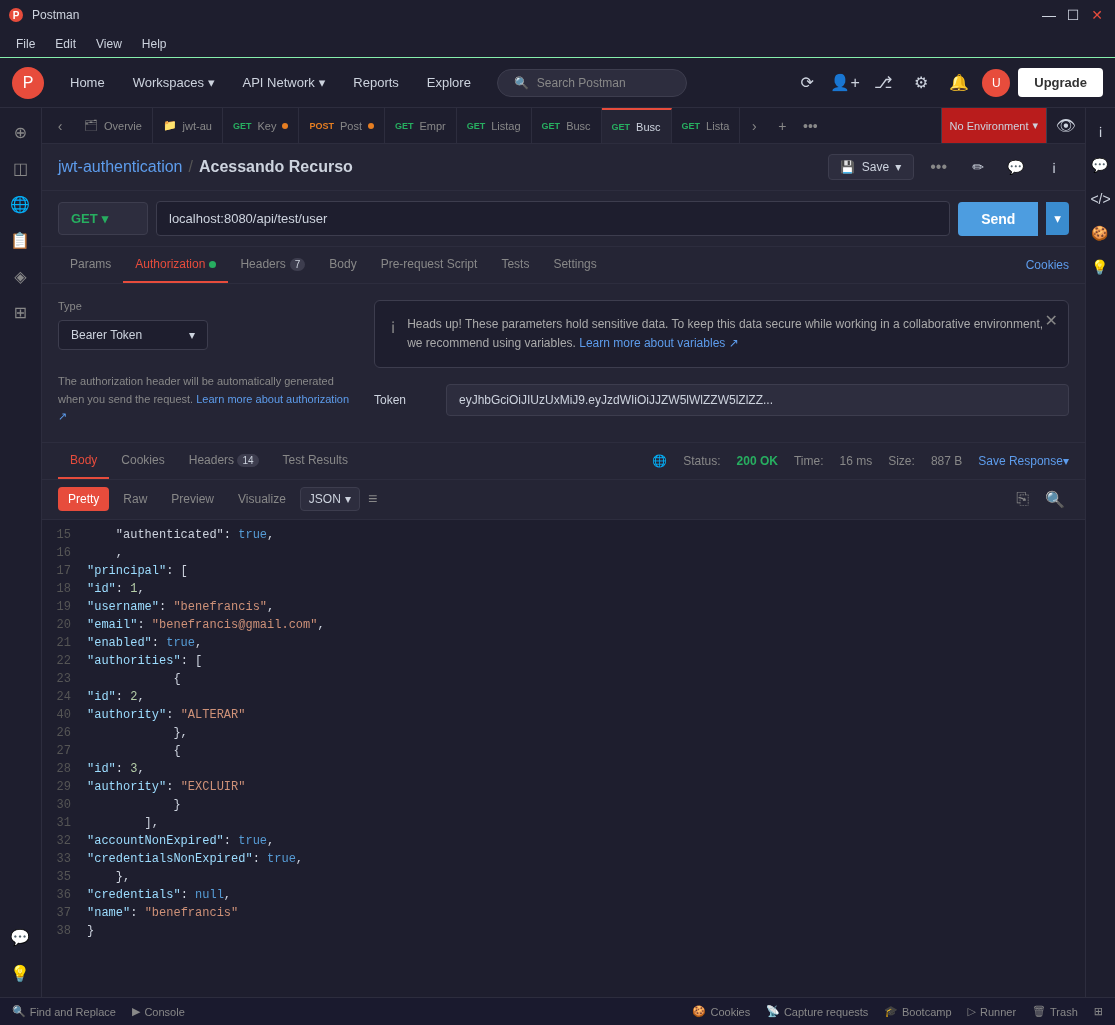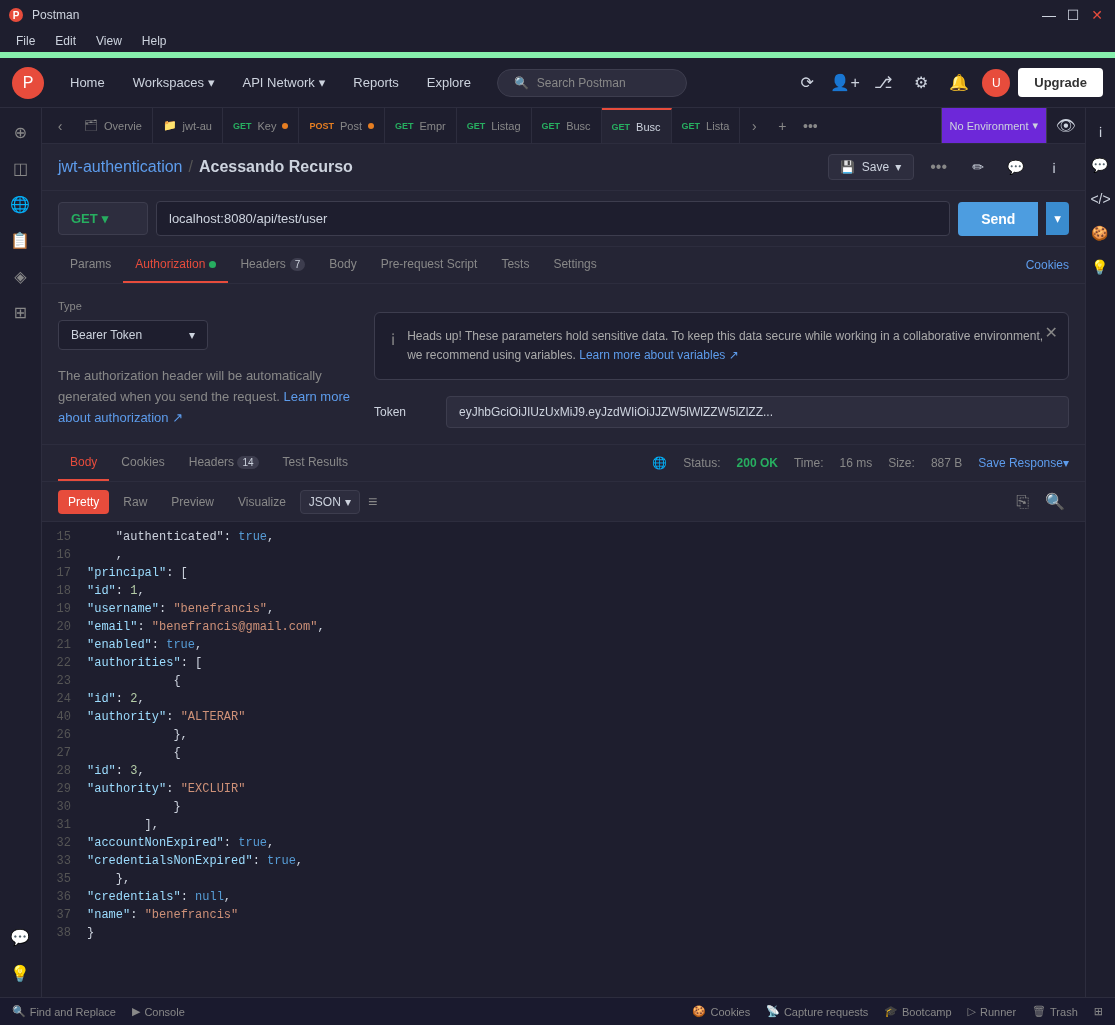--- a/index.html
+++ b/index.html
@@ -6,21 +6,21 @@
     body { font-family: 'Segoe UI', Arial, sans-serif; font-size: 12px; background: #1a1a2e; color: #cdd3de; overflow: hidden; width: 1115px; height: 1025px; display: flex; flex-direction: column; }
     
     
     .title-bar { background: #1e1e2e; height: 30px; display: flex; align-items: center; justify-content: space-between; padding: 0 8px; flex-shrink: 0; }
     .title-bar-left { display: flex; align-items: center; gap: 8px; color: #cdd3de; font-size: 12px; }
     .title-bar-logo { width: 16px; height: 16px; }
     .title-bar-controls { display: flex; gap: 4px; }
     .title-btn { width: 20px; height: 20px; background: none; border: none; color: #cdd3de; cursor: pointer; font-size: 14px; display: flex; align-items: center; justify-content: center; }
 
     
-    .menu-bar { background: #1e1e2e; height: 28px; display: flex; align-items: center; padding: 0 8px; gap: 4px; flex-shrink: 0; border-bottom: 6px solid #86efac; }
+    .menu-bar { background: #1e1e2e; height: 28px; display: flex; align-items: center; padding: 0 8px; gap: 4px; flex-shrink: 0; border-bottom: 1px solid #86efac; }
     .menu-item { color: #cdd3de; font-size: 12px; padding: 3px 8px; cursor: pointer; border-radius: 3px; }
 
     
     .nav-bar { background: #1e1e2e; height: 50px; display: flex; align-items: center; padding: 0 12px; gap: 16px; flex-shrink: 0; border-bottom: 1px solid #2d2d3e; }
     .nav-logo { width: 32px; height: 32px; background: #e74c3c; border-radius: 50%; display: flex; align-items: center; justify-content: center; color: white; font-size: 16px; flex-shrink: 0; }
     .nav-links { display: flex; align-items: center; gap: 8px; }
     .nav-link { color: #cdd3de; font-size: 13px; padding: 6px 10px; cursor: pointer; border-radius: 4px; }
     .nav-link.with-arrow { display: flex; align-items: center; gap: 4px; }
     .search-bar { background: #2d2d3e; border: 1px solid #3d3d4e; border-radius: 20px; padding: 6px 16px; display: flex; align-items: center; gap: 8px; width: 190px; cursor: pointer; color: #888; font-size: 12px; }
     .nav-right { margin-left: auto; display: flex; align-items: center; gap: 8px; }
@@ -38,21 +38,21 @@
     
     .tab-area { display: flex; flex-direction: column; flex: 1; overflow: hidden; }
     .tab-bar { background: #1e1e2e; height: 36px; display: flex; align-items: center; border-bottom: 1px solid #2d2d3e; padding: 0 4px; overflow: hidden; flex-shrink: 0; }
     .tab-item { height: 36px; padding: 0 10px; display: flex; align-items: center; gap: 6px; cursor: pointer; font-size: 11px; color: #888; white-space: nowrap; border-right: 1px solid #2d2d3e; position: relative; flex-shrink: 0; max-width: 120px; }
     .tab-item.active { background: #252535; color: #cdd3de; border-top: 2px solid #e74c3c; }
     .tab-item .method-badge { font-size: 9px; font-weight: 700; }
     .method-get { color: #27ae60; }
     .method-post { color: #e67e22; }
     .tab-nav-btn { width: 28px; height: 28px; background: none; border: none; color: #888; cursor: pointer; display: flex; align-items: center; justify-content: center; font-size: 14px; }
     .tab-bar-right { margin-left: auto; display: flex; align-items: center; gap: 4px; }
-    .env-selector { background: #6d28d9; border: 1px solid #3d3d4e; border-radius: 4px; color: #cdd3de; padding: 16px 8px; font-size: 11px; cursor: pointer; display: flex; align-items: center; gap: 4px; }
+    .env-selector { background: #b91c1c; border: 1px solid #3d3d4e; border-radius: 4px; color: #cdd3de; padding: 16px 8px; font-size: 11px; cursor: pointer; display: flex; align-items: center; gap: 4px; }
     .tab-dot { width: 6px; height: 6px; border-radius: 50%; }
     .tab-dot-orange { background: #e67e22; }
 
     
     .request-area { background: #252535; flex: 1; display: flex; flex-direction: column; overflow: hidden; }
     
     
     .breadcrumb-bar { padding: 8px 16px; display: flex; align-items: center; justify-content: space-between; border-bottom: 1px solid #2d2d3e; flex-shrink: 0; }
     .breadcrumb { display: flex; align-items: center; gap: 6px; font-size: 16px; color: #888; }
     .breadcrumb-link { color: #5d9cec; cursor: pointer; }
@@ -71,26 +71,26 @@
 
     
     .req-tabs { display: flex; align-items: center; padding: 0 16px; border-bottom: 1px solid #2d2d3e; flex-shrink: 0; background: #252535; }
     .req-tab { padding: 10px 12px; font-size: 12px; color: #888; cursor: pointer; border-bottom: 2px solid transparent; display: flex; align-items: center; gap: 4px; }
     .req-tab.active { color: #e74c3c; border-bottom: 2px solid #e74c3c; }
     .req-tab-badge { background: #3d3d4e; color: #cdd3de; font-size: 10px; padding: 1px 5px; border-radius: 8px; }
     .req-tab-dot { width: 7px; height: 7px; background: #27ae60; border-radius: 50%; }
     .cookies-link { margin-left: auto; color: #5d9cec; font-size: 12px; cursor: pointer; }
 
     
-    .auth-area { display: flex; padding: 16px; gap: 16px; flex-shrink: 0; align-items: flex-end; }
+    .auth-area { display: flex; padding: 16px; gap: 16px; flex-shrink: 0; }
     .auth-left { flex: 0 0 300px; }
     .auth-right { flex: 1; }
     .type-label { font-size: 11px; color: #888; margin-bottom: 8px; }
     .type-selector { background: #1e1e2e; border: 1px solid #3d3d4e; color: #cdd3de; padding: 7px 12px; border-radius: 4px; font-size: 12px; cursor: pointer; display: flex; align-items: center; gap: 6px; width: 150px; }
-    .auth-desc { font-size: 13px; color: #888; margin-top: 16px; line-height: 1.6; }
+    .auth-desc { font-size: 11px; color: #888; margin-top: 23px; line-height: 1.6; }
     .auth-link { color: #5d9cec; cursor: pointer; }
     .warning-box { background: #1e1e2e; border: 1px solid #3d3d4e; border-radius: 6px; padding: 14px 16px; display: flex; gap: 12px; align-items: flex-start; position: relative; margin-bottom: 16px; }
     .warning-icon { color: #888; font-size: 16px; margin-top: 1px; flex-shrink: 0; }
     .warning-text { font-size: 12px; color: #aaa; line-height: 1.6; }
     .warning-close { position: absolute; top: 10px; right: 10px; background: none; border: none; color: #888; cursor: pointer; font-size: 16px; }
     .token-row { display: flex; align-items: center; gap: 12px; }
     .token-label { font-size: 12px; color: #cdd3de; min-width: 60px; }
     .token-input { flex: 1; background: #2d2d3e; border: 1px solid #3d3d4e; color: #cdd3de; padding: 8px 12px; border-radius: 4px; font-size: 12px; }
 
     

